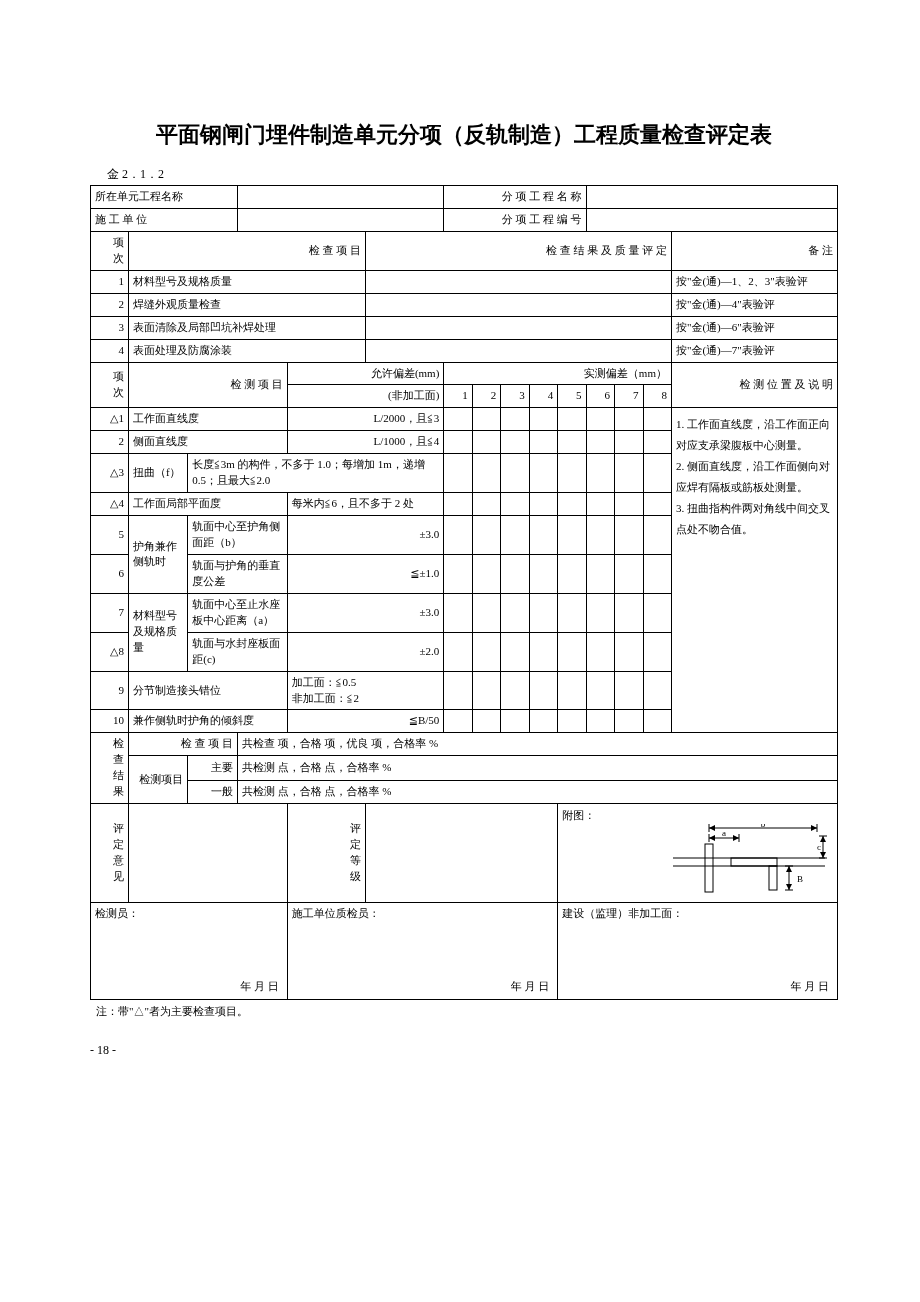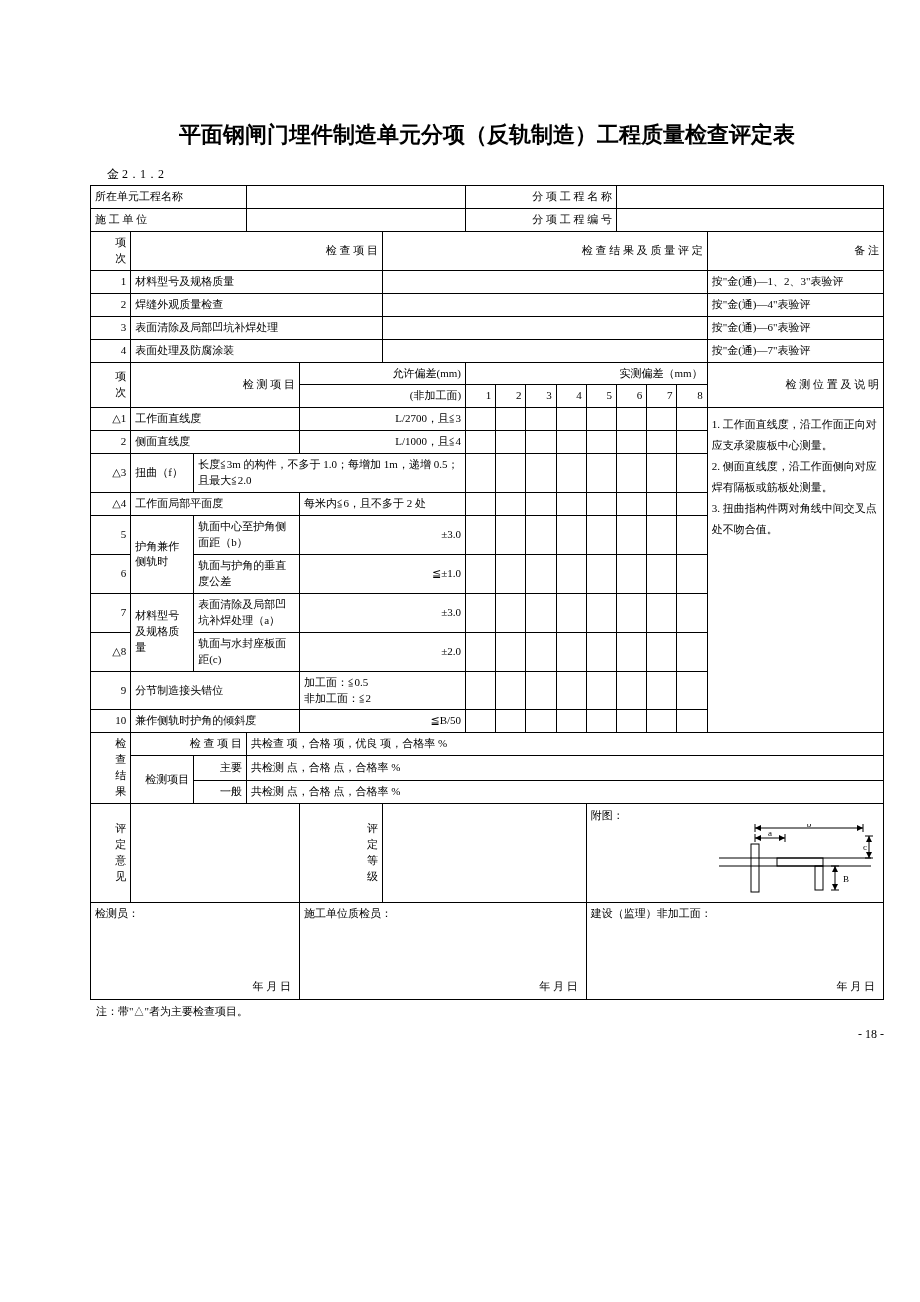--- a/index.html
+++ b/index.html
@@ -4,21 +4,21 @@
 <style>
   body {
     margin: 0;
     font-family: "SimSun", "宋体", serif;
     background: #fff;
     color: #000;
   }
   .page {
     width: 920px;
     min-height: 1302px;
-    padding: 70px 36px 40px 90px;
+    padding: 70px 82px 40px 90px;
     box-sizing: border-box;
     position: relative;
   }
   h1.title {
     font-size: 22px;
     font-weight: bold;
     text-align: center;
     margin: 50px 0 16px 0;
     letter-spacing: 0;
   }
@@ -37,23 +37,23 @@
     padding: 3px 4px;
     vertical-align: middle;
     line-height: 1.45;
   }
   .c { text-align: right; }
   .note {
     font-size: 11px;
     margin: 4px 0 0 6px;
   }
   .pgnum {
-    text-align: right;
+    text-align: left;
     font-size: 12px;
-    margin-top: 8px;
+    margin-top: 24px;
   }
   .fig {
     position: relative;
     width: 160px;
     height: 75px;
     margin-left: auto;
     margin-right: 4px;
   }
   .fig svg { position:absolute; left:0; top:0; }
 </style>
@@ -145,21 +145,21 @@
   <td class="c">4</td>
   <td class="c">5</td>
   <td class="c">6</td>
   <td class="c">7</td>
   <td class="c">8</td>
 </tr>
 
 <tr>
   <td class="c">△1</td>
   <td colspan="3">工作面直线度</td>
-  <td colspan="2" class="c">L/2700，且≦3</td>
+  <td colspan="2" class="c">L/2000，且≦3</td>
   <td></td>
           <td></td>
           <td></td>
           <td></td>
   <td></td>
           <td></td>
           <td></td>
           <td></td>
   <td rowspan="10" style="white-space:pre-line;vertical-align:top;padding-top:6px;line-height:1.9">1. 工作面直线度，沿工作面正向对应支承梁腹板中心测量。
 2. 侧面直线度，沿工作面侧向对应焊有隔板或筋板处测量。
@@ -227,21 +227,21 @@
           <td></td>
           <td></td>
   <td></td>
           <td></td>
           <td></td>
           <td></td>
 </tr>
 <tr>
   <td class="c">7</td>
   <td rowspan="2">材料型号及规格质量</td>
-  <td colspan="2">表面清除及局部凹坑补焊处理（a）</td>
+  <td colspan="2">轨面中心至止水座板中心距离（a）</td>
   <td colspan="2" class="c">±3.0</td>
   <td></td>
           <td></td>
           <td></td>
           <td></td>
   <td></td>
           <td></td>
           <td></td>
           <td></td>
 </tr>

